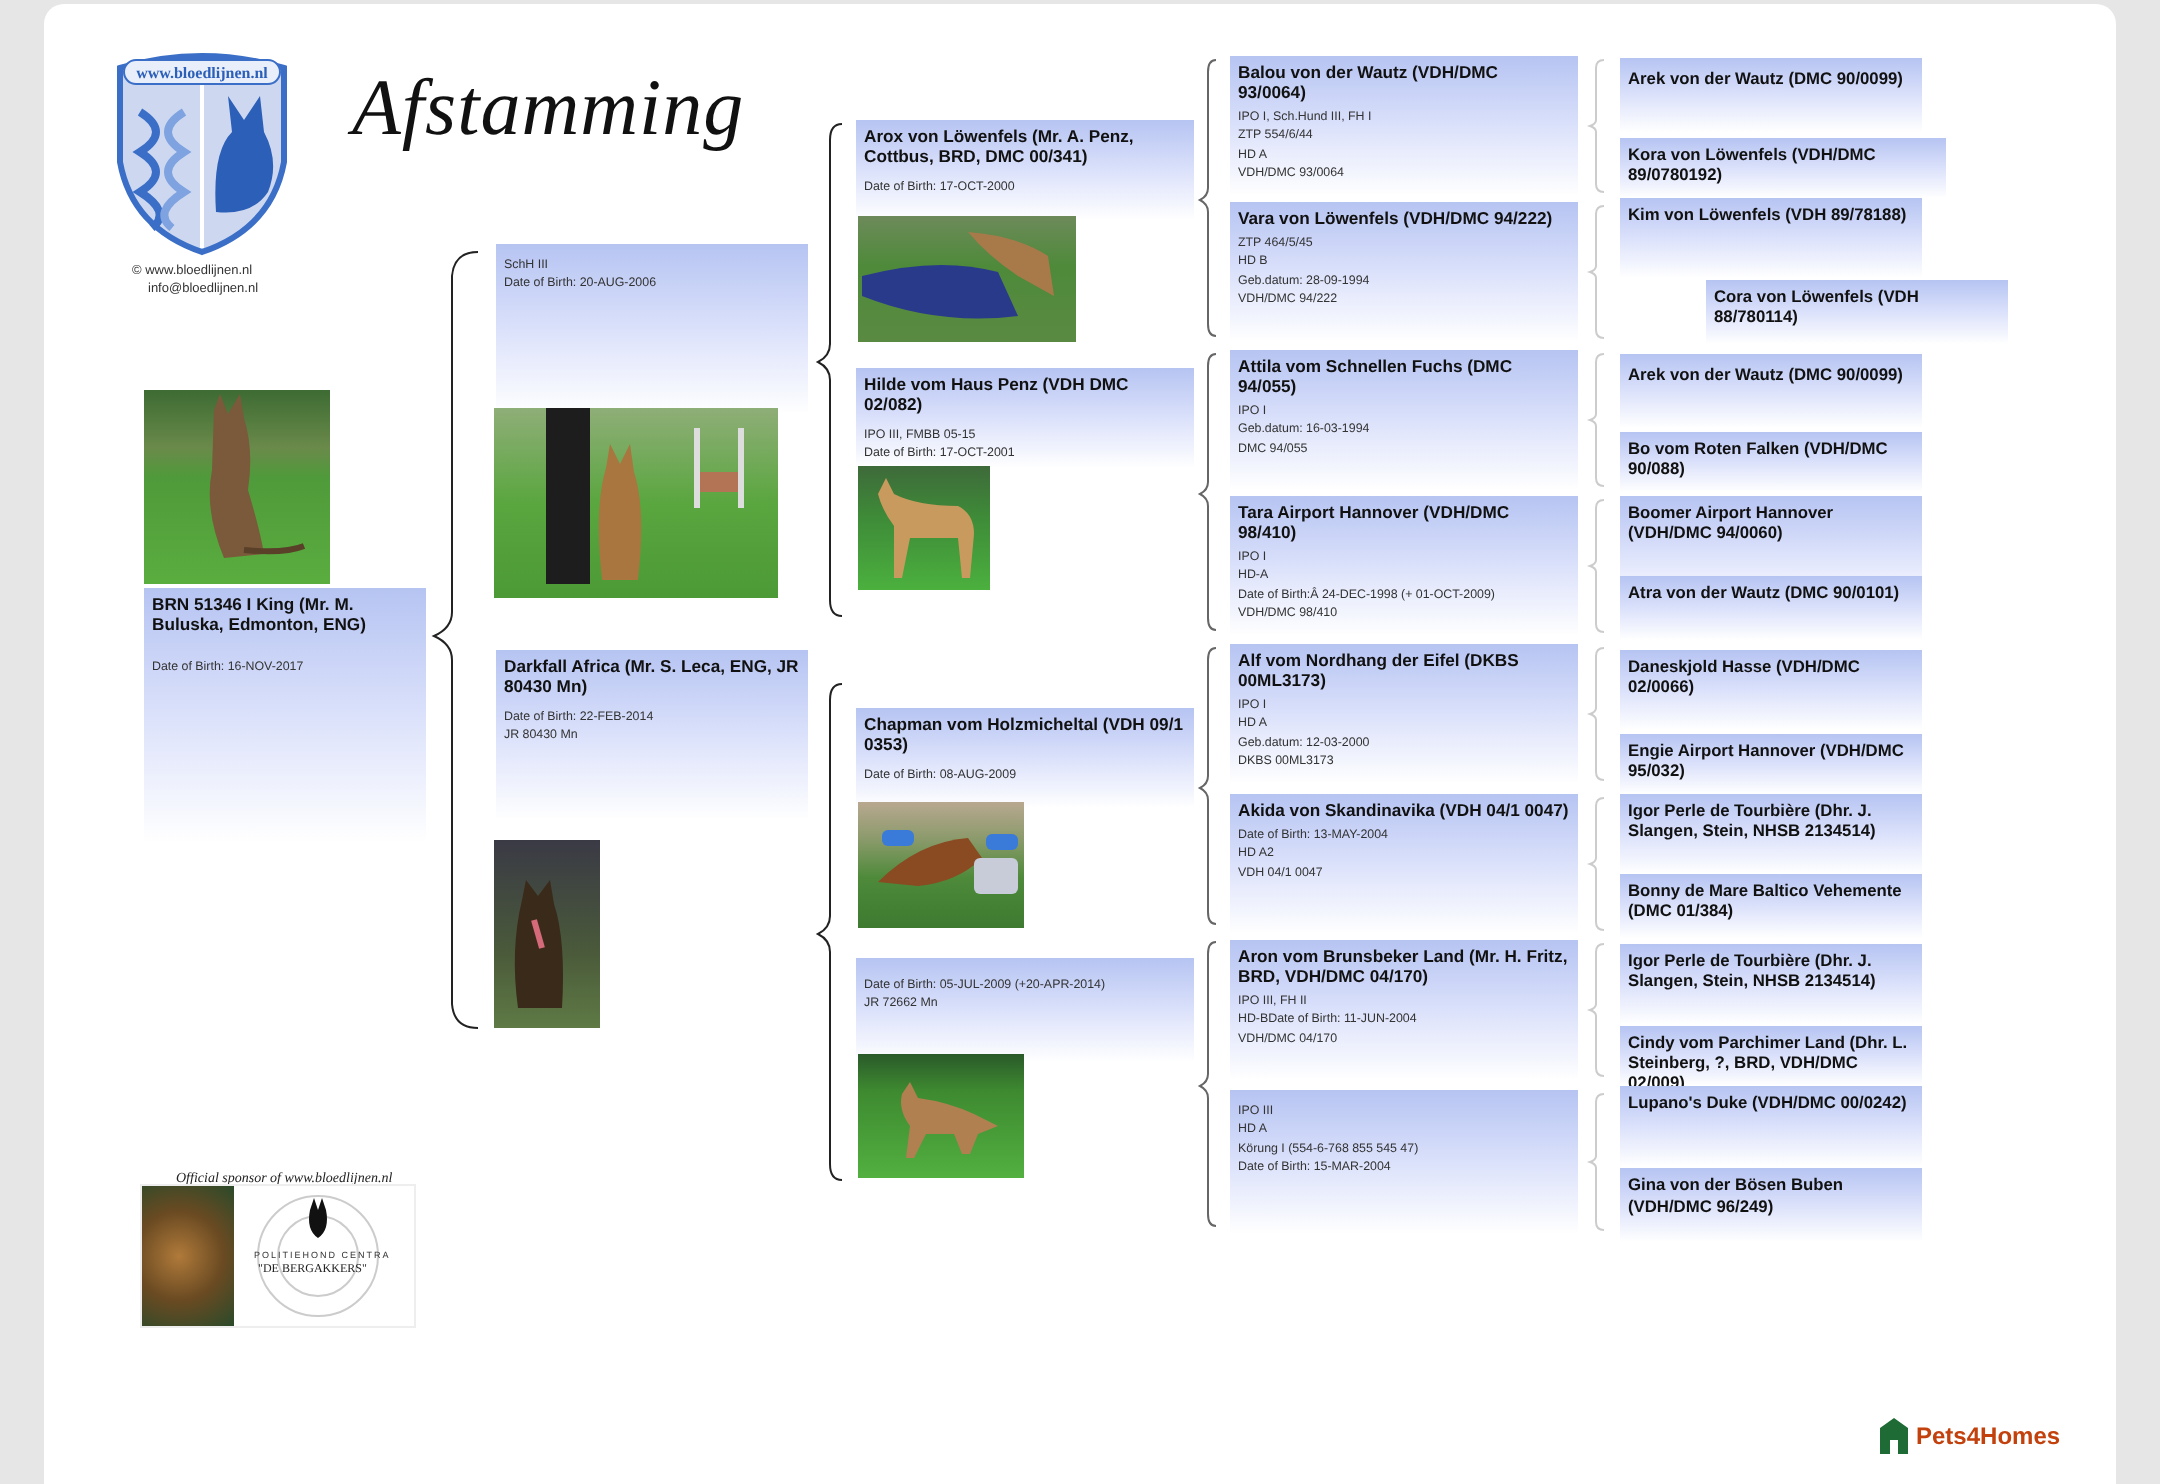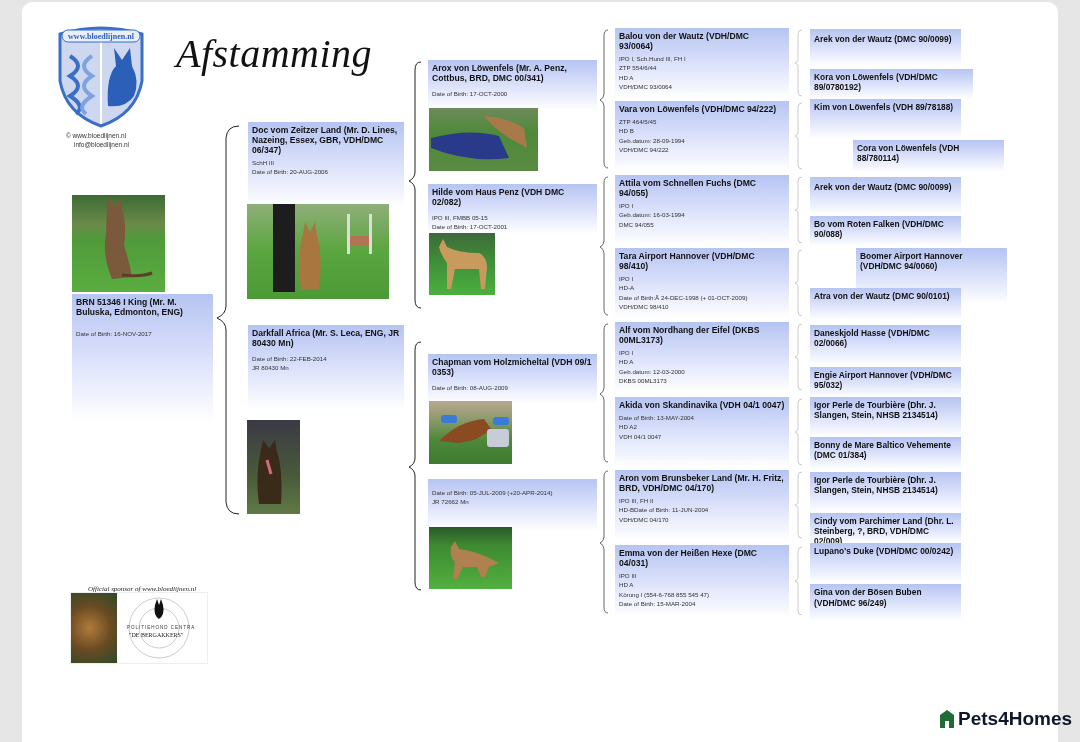--- a/index.html
+++ b/index.html
@@ -36,21 +36,21 @@
   .photo { position: absolute; overflow: hidden; }
   .brace { position: absolute; }
   .sponsor-label {
     font-family: "Liberation Serif", serif; font-style: italic; font-size: 7px; color: #222; margin-left: 14px;
   }
   .sponsor-box {
     left: 70px; top: 592px; width: 136px; height: 70px; background: #fff;
     border: 1px solid #eee;
   }
   .p4h {
-    left: 938px; top: 708px; font-size: 19px; font-weight: bold; color: #0f172a;
+    left: 938px; top: 708px; font-size: 12px; font-weight: bold; color: #c2410c;
     display: flex; align-items: center; gap: 2px;
   }
 </style>
 </head>
 <body>
 
 <div class="page"></div>
 
 <svg class="abs logo-shield" viewBox="0 0 90 102">
   <path d="M4 8 Q45 -4 86 8 L86 55 Q80 88 45 100 Q10 88 4 55 Z" fill="#cdd8f0" stroke="#3b6fc7" stroke-width="3"></path>
@@ -77,21 +77,20 @@
   <div class="gap"></div>
     <div class="gap"></div>
   <div class="info">Date of Birth: 16-NOV-2017</div>
 </div>
 
 <svg class="brace" style="left:213px; top:124px;" width="30" height="392">
   <path d="M26 2 Q14 2 13 14 L13 182 Q13 190 4 194 Q13 198 13 206 L13 378 Q14 390 26 390" stroke="#222" stroke-width="1" fill="none"></path>
 </svg>
 
 <div class="card" style="left:248px; top:122px; width:156px; height:85px;">
-  <div class="name">Doc vom Zeitzer Land (Mr. D. Lines, Nazeing, Essex, GBR, VDH/DMC 06/347)</div>
   <div class="info" style="margin-top:3px">SchH III</div>
   <div class="info">Date of Birth: 20-AUG-2006</div>
 </div>
 <div class="photo" style="left:247px; top:204px; width:142px; height:95px; background: linear-gradient(to bottom,#8fae78 0%,#5aa63f 50%,#4c9a36 100%);">
   <svg width="142" height="95" viewBox="0 0 142 95">
       <rect x="26" y="0" width="22" height="88" fill="#1d1d1d"></rect>
       <path d="M56 30 L58 18 L63 28 L68 18 L70 32 Q76 50 72 86 L54 86 Q50 50 56 30 Z" fill="#a9763f"></path>
       <rect x="100" y="10" width="3" height="40" fill="#ddd"></rect>
       <rect x="122" y="10" width="3" height="40" fill="#ddd"></rect>
       <rect x="103" y="32" width="19" height="10" fill="#b37455"></rect>
@@ -220,21 +219,20 @@
   <div class="info">HD A2</div>
   <div class="info">VDH 04/1 0047</div>
 </div>
 <div class="card" style="left:615px; top:470px; width:174px; height:70px;">
   <div class="name">Aron vom Brunsbeker Land (Mr. H. Fritz, BRD, VDH/DMC 04/170)</div>
   <div class="info" style="margin-top:3px">IPO III, FH II</div>
   <div class="info">HD-BDate of Birth: 11-JUN-2004</div>
   <div class="info">VDH/DMC 04/170</div>
 </div>
 <div class="card" style="left:615px; top:545px; width:174px; height:72px;">
-  <div class="name">Emma von der Heißen Hexe (DMC 04/031)</div>
   <div class="info" style="margin-top:3px">IPO III</div>
   <div class="info">HD A</div>
   <div class="info">Körung I (554-6-768 855 545 47)</div>
   <div class="info">Date of Birth: 15-MAR-2004</div>
 </div>
 
 <svg class="brace" style="left:792px; top:28px;" width="14" height="70">
     <path d="M10 2 Q6 2 6 6 L6 32 Q6 34 3 35 Q6 36 6 38 L6 64 Q6 68 10 68" stroke="#ccc" stroke-width="1" fill="none"></path>
   </svg>
 <svg class="brace" style="left:792px; top:101px;" width="14" height="70">
@@ -270,21 +268,21 @@
   </div>
 <div class="card small" style="left:810px; top:140px; width:151px; height:32px;margin-left:43px;">
     <div class="name">Cora von Löwenfels (VDH 88/780114)</div>
   </div>
 <div class="card small" style="left:810px; top:177px; width:151px; height:37px;">
     <div class="name" style="line-height:15px">Arek von der Wautz (DMC 90/0099)</div>
   </div>
 <div class="card small" style="left:810px; top:216px; width:151px; height:30px;">
     <div class="name">Bo vom Roten Falken (VDH/DMC 90/088)</div>
   </div>
-<div class="card small" style="left:856px; top:248px; width:151px; height:56px;">
+<div class="card small" style="left:810px; top:248px; width:151px; height:56px;">
     <div class="name">Boomer Airport Hannover (VDH/DMC 94/0060)</div>
   </div>
 <div class="card small" style="left:810px; top:288px; width:151px; height:32px;">
     <div class="name">Atra von der Wautz (DMC 90/0101)</div>
   </div>
 <div class="card small" style="left:810px; top:325px; width:151px; height:40px;">
     <div class="name">Daneskjold Hasse (VDH/DMC 02/0066)</div>
   </div>
 <div class="card small" style="left:810px; top:367px; width:151px; height:30px;">
     <div class="name">Engie Airport Hannover (VDH/DMC 95/032)</div>

